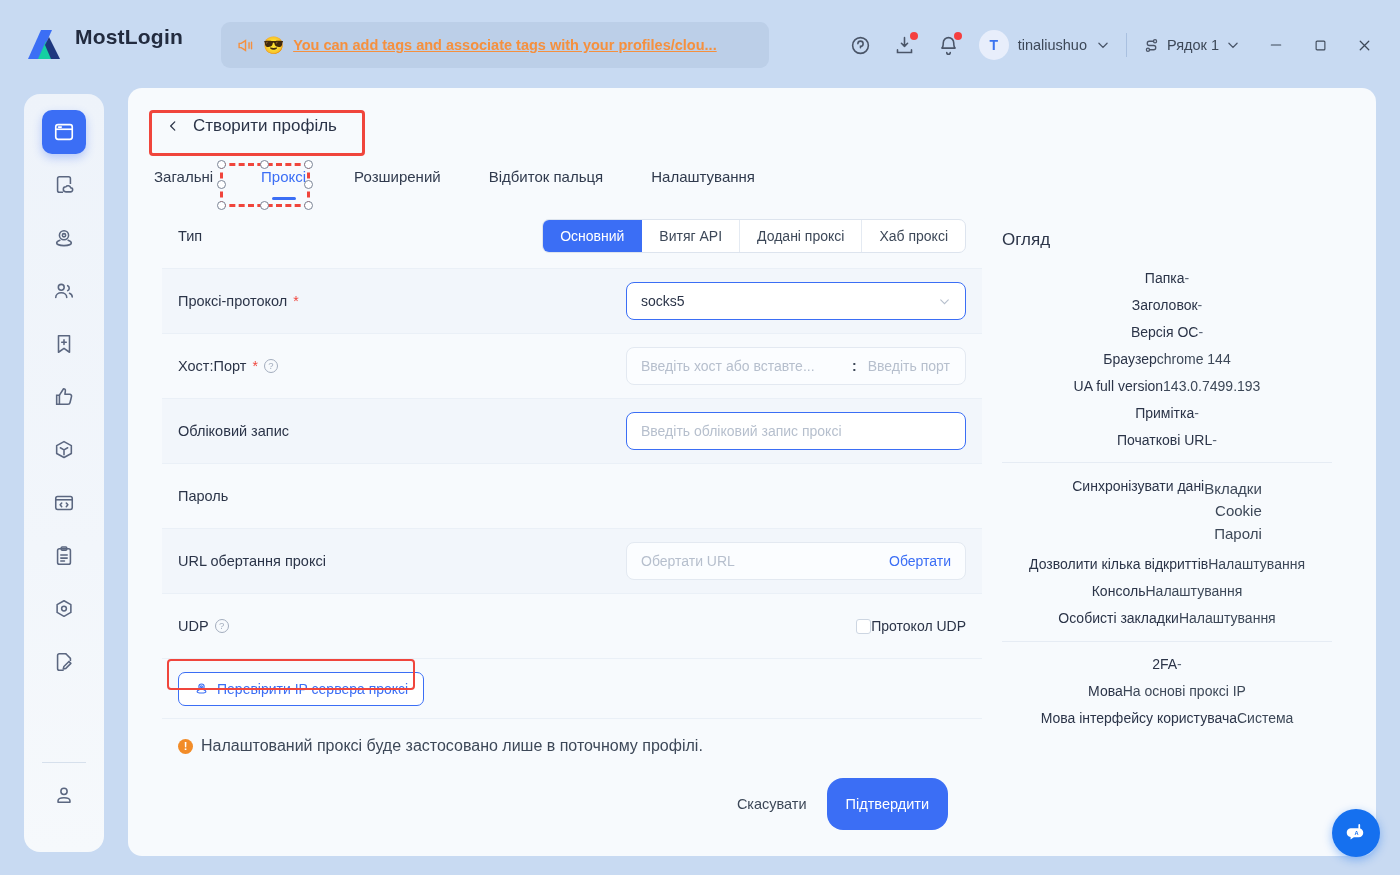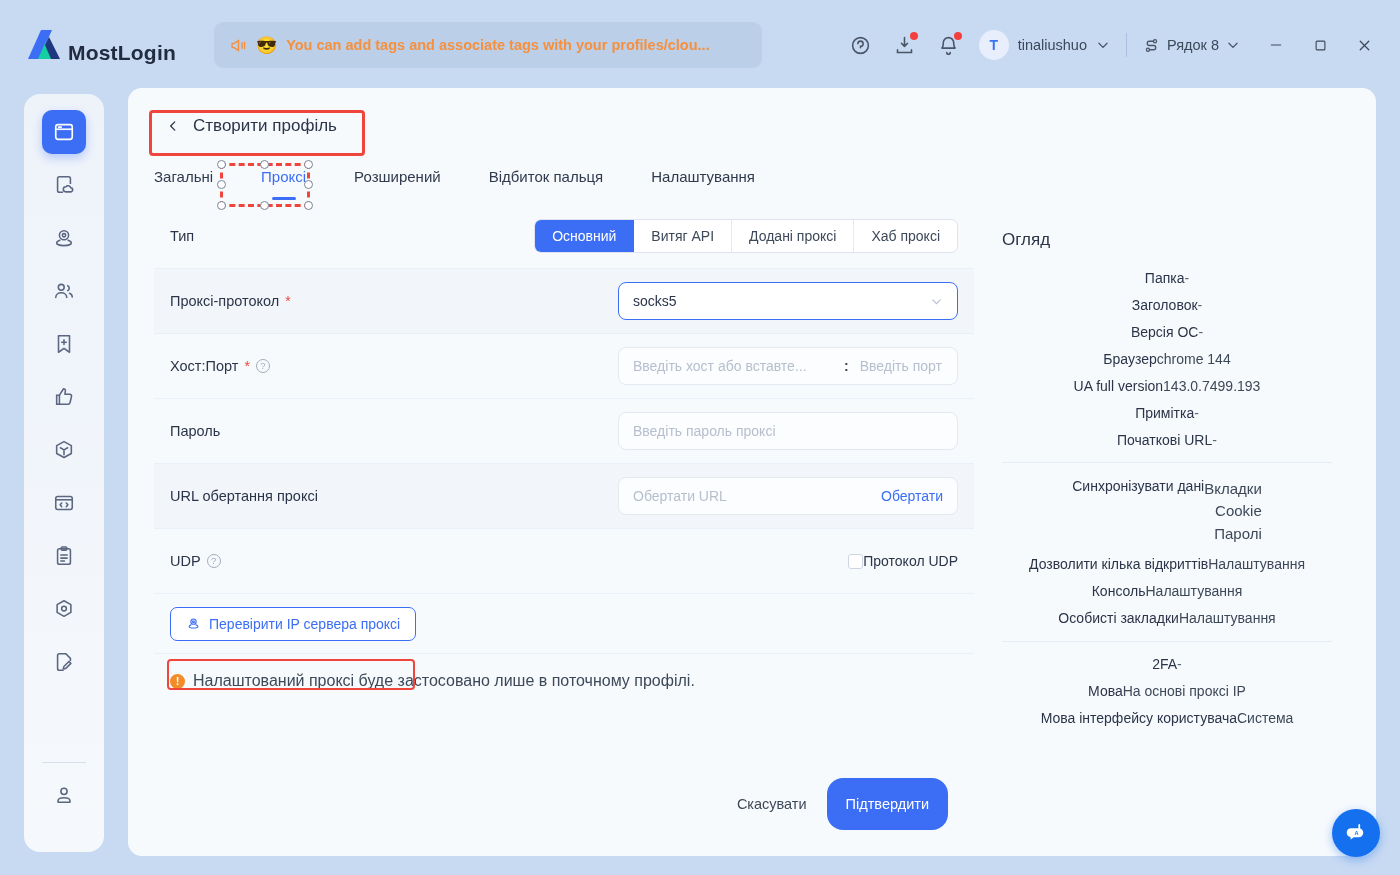--- a/index.html
+++ b/index.html
@@ -9,36 +9,36 @@
     background: #c8daf2;
     overflow: hidden;
   }
 
   
   .topbar {
     position: absolute; top: 0; left: 0; width: 1400px; height: 90px;
     background: #c8daf2;
     display: flex; align-items: center;
   }
-  .brand { display: flex; align-items: flex-end; margin-left: 24px; gap: 4px; }
+  .brand { display: flex; align-items: flex-start; margin-left: 24px; gap: 11px; }
   .logo-svg { width: 40px; height: 40px; display:block; }
   .brand-name { font-size: 21px; font-weight: 700; color: #222b3f; letter-spacing: .2px; }
 
   .announce {
     margin-left: 38px;
     width: 548px; height: 46px;
     background: #bccfe8;
     border-radius: 9px;
     display: flex; align-items: center; gap: 9px;
     padding: 0 16px;
     overflow: hidden;
   }
   .announce-text {
     color: #f5903e; font-size: 14.5px; font-weight: 600;
-    white-space: nowrap; overflow: hidden; text-overflow: ellipsis;
+    white-space: nowrap; overflow: hidden; text-overflow: ellipsis; text-decoration: underline;
   }
   .emoji { font-size: 17px; line-height: 1; }
 
   .hdr-right { margin-left: auto; display: flex; align-items: center; gap: 0px; padding-right: 14px; }
   .hdr-ico {
     width: 44px; height: 44px; display: flex; align-items: center; justify-content: center;
     position: relative; color: #4a5568; cursor: pointer;
   }
   .dot-badge {
     position: absolute; top: 9px; right: 9px;
@@ -120,21 +120,21 @@
   }
   .anno-sel i {
     position: absolute; width: 9px; height: 9px; background: #fff;
     border: 1.6px solid #7b8596; border-radius: 50%;
   }
   .h-tl { left: -6px; top: -6px; } .h-tc { left: calc(50% - 5px); top: -6px; } .h-tr { right: -6px; top: -6px; }
   .h-ml { left: -6px; top: calc(50% - 5px); } .h-mr { right: -6px; top: calc(50% - 5px); }
   .h-bl { left: -6px; bottom: -6px; } .h-bc { left: calc(50% - 5px); bottom: -6px; } .h-br { right: -6px; bottom: -6px; }
 
   
-  .body-wrap { display: flex; padding: 12px 24px 0 26px; gap: 16px; }
+  .body-wrap { display: flex; padding: 12px 24px 0 26px; gap: 16px; margin-left: 8px; }
   .form-col { width: 820px; }
   .frow {
     display: flex; align-items: center; justify-content: space-between;
     height: 65px; padding: 0 16px;
     border-bottom: 1px solid #eaf0f7;
   }
   .frow.alt { background: #f2f6fb; }
   .frow.plain { background: #f7fafd; }
   .flabel { font-size: 14.5px; color: #2b3448; display: flex; align-items: center; gap: 6px; }
   .req { color: #f0453c; font-size: 14px; }
@@ -285,21 +285,21 @@
     </div>
 
     <div class="divider-v"></div>
 
     <div class="row-chip">
       <svg width="17" height="17" viewBox="0 0 24 24" fill="none" stroke="#4a5568" stroke-width="1.8">
         <circle cx="17" cy="6" r="2.2"></circle>
           <circle cx="7" cy="18" r="2.2"></circle>
           <path d="M15 6H9a3 3 0 0 0 0 6h6a3 3 0 0 1 0 6H9" stroke-linecap="round"></path>
       </svg>
-      <span>Рядок 8</span>
+      <span>Рядок 1</span>
       <svg width="14" height="14" viewBox="0 0 24 24" fill="none" stroke="#4a5568" stroke-width="2.2" stroke-linecap="round">
           <path d="M5 9l7 7 7-7"></path>
         </svg>
     </div>
 
     <div class="winbtns">
       <div class="winbtn">
         <svg width="16" height="16" viewBox="0 0 24 24" stroke="#3d4858" stroke-width="1.8" stroke-linecap="round">
             <path d="M5 12h14"></path>
           </svg>
@@ -454,26 +454,29 @@
           <span class="req">*</span>
           <span class="qmark">?</span>
         </div>
         <div class="ctrl hostport">
           <span class="ph ph1">Введіть хост або вставте...</span>
           <span class="colon">:</span>
           <span class="ph">Введіть порт</span>
         </div>
       </div>
 
+      <div class="frow alt">
+        <div class="flabel">Обліковий запис</div>
+        <div class="ctrl focused">
+          <span class="ph">Введіть обліковий запис проксі</span>
+        </div>
+      </div>
 
       <div class="frow plain">
         <div class="flabel">Пароль</div>
-        <div class="ctrl">
-          <span class="ph">Введіть пароль проксі</span>
-        </div>
       </div>
 
       <div class="frow alt">
         <div class="flabel">URL обертання проксі</div>
         <div class="ctrl">
           <span class="ph">Обертати URL</span>
           <span class="linkbtn">Обертати</span>
         </div>
       </div>
 

